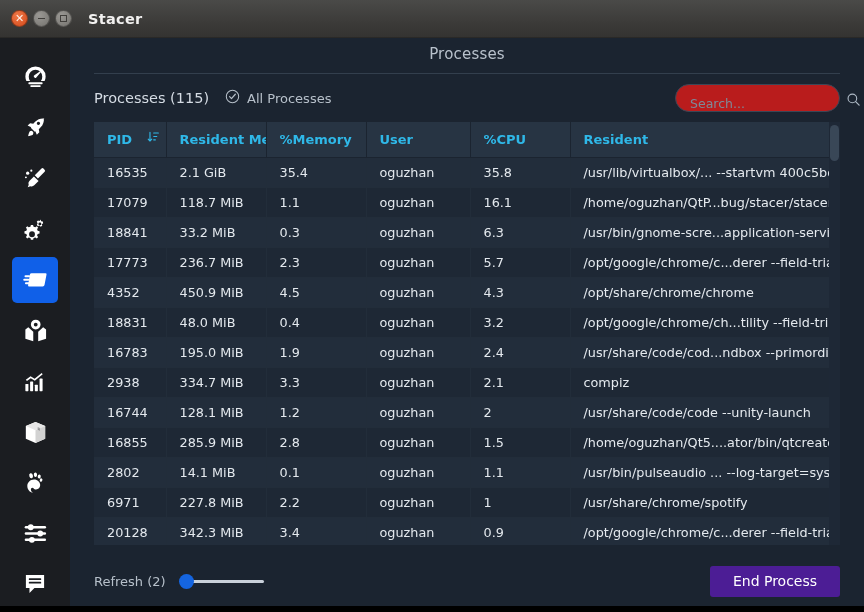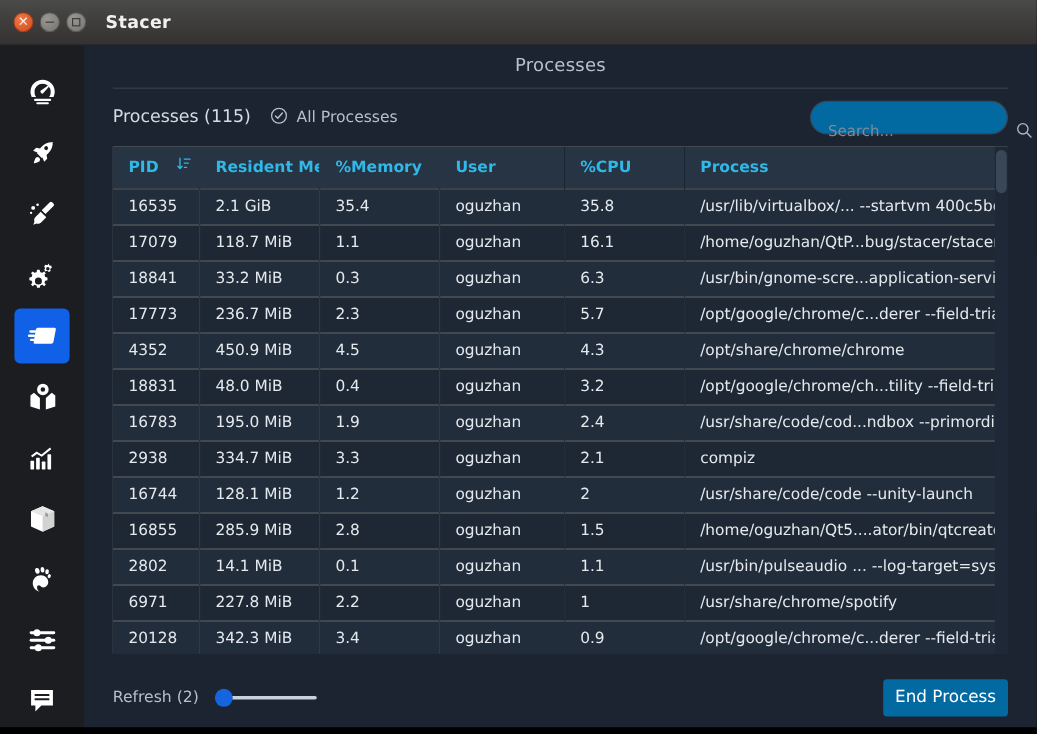--- a/index.html
+++ b/index.html
@@ -90,41 +90,41 @@
     color: #d5dce4; font-size: 14.5px;
   }
   .allproc {
     display: flex; align-items: center; gap: 7px;
     margin-left: 16px; cursor: pointer; text-align: center;
   }
   .allproc-label { color: #b7c0ca; font-size: 13px; }
   .searchbox {
     position: absolute; right: 0; top: 10px;
     width: 165px; height: 28px;
-    background: #0369a1;
+    background: #b91c1c;
     border: 1px solid #3a4757;
     border-radius: 14px;
-    display: flex; align-items: flex-start;
+    display: flex; align-items: flex-end;
     padding: 16px 10px 0 14px;
   }
   .searchbox input {
     flex: 1;
     background: transparent; border: none; outline: none;
     color: #cfd8e2; font-size: 12.5px;
     font-family: "DejaVu Sans", "Liberation Sans", sans-serif;
   }
   .searchbox input::placeholder { color: #7e8a98; }
 
   
   .table-wrap {
     position: relative;
     margin: 0 24px;
     height: 423px;
     overflow: hidden;
-    background: #737373;
+    background: #a3a3a3;
   }
   table.proc {
     width: 100%;
     border-collapse: collapse;
     table-layout: fixed;
     font-size: 12.8px;
   }
   table.proc thead th {
     background: #273443;
     color: #2fb8e8;
@@ -188,26 +188,26 @@
     background: #c9d1da; border-radius: 2px;
   }
   .slider-handle {
     position: absolute; left: 0; top: 2px;
     width: 13px; height: 13px; border-radius: 50%;
     background: #1565e0;
     box-shadow: 0 0 0 1px #1565e0;
   }
   .end-btn {
     margin-left: auto;
-    background: #0369a1;
+    background: #4c1d95;
     color: #ffffff;
     font-size: 14px;
     border: none;
     border-radius: 3px;
-    width: 104px; height: 31px;
+    width: 130px; height: 31px;
     cursor: pointer;
     font-family: "DejaVu Sans", "Liberation Sans", sans-serif;
   }
   .bottom-strip {
     position: absolute; left: 0; bottom: 0;
     width: 864px; height: 6px;
     background: #000;
   }
 </style>
 </head>
@@ -403,21 +403,21 @@
                   <rect x="6.6" y="1.6" width="6.2" height="1.2" rx="0.5" fill="#2fb8e8"></rect>
                   <rect x="6.6" y="5.3" width="4.6" height="1.2" rx="0.5" fill="#2fb8e8"></rect>
                   <rect x="6.6" y="9" width="3" height="1.2" rx="0.5" fill="#2fb8e8"></rect>
                 </svg>
               </span>
             </th>
             <th>Resident Mem</th>
             <th>%Memory</th>
             <th>User</th>
             <th>%CPU</th>
-            <th>Process</th>
+            <th>Resident</th>
           </tr>
         </thead>
         <tbody id="tbody">
             <tr>
               <td>16535</td>
               <td>2.1 GiB</td>
               <td>35.4</td>
               <td>oguzhan</td>
               <td>35.8</td>
               <td>/usr/lib/virtualbox/... --startvm 400c5bdd-</td>

